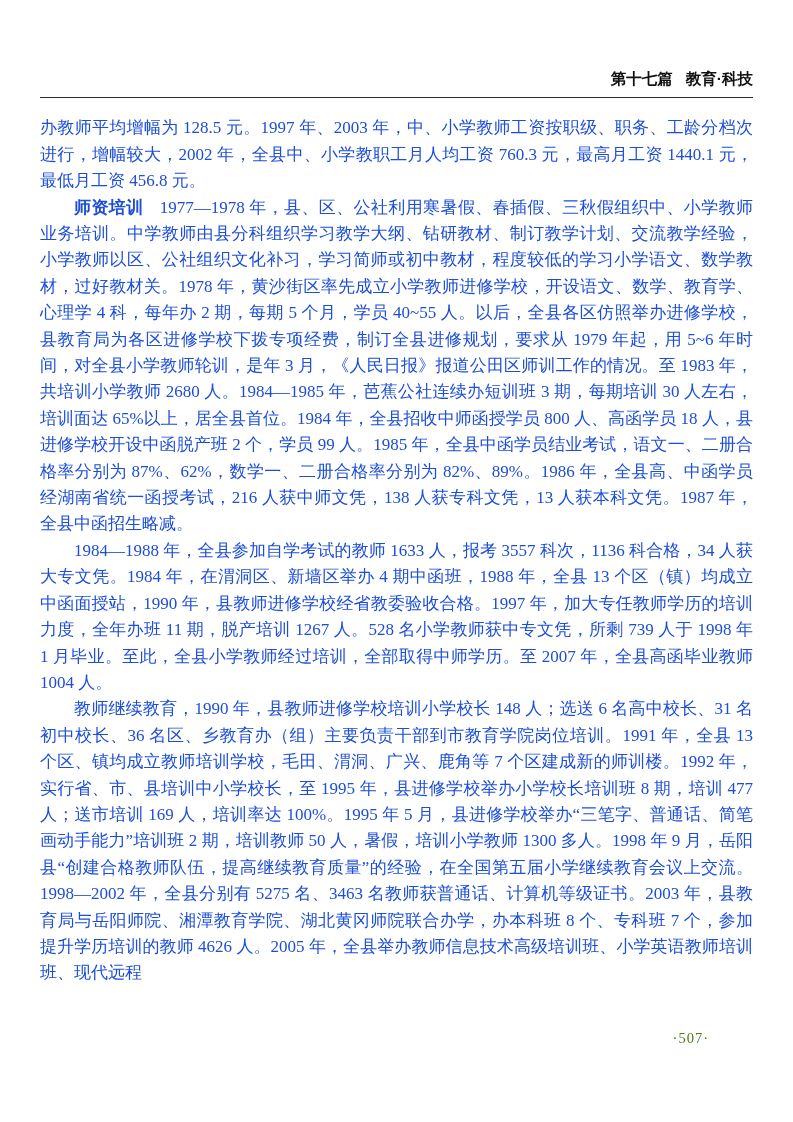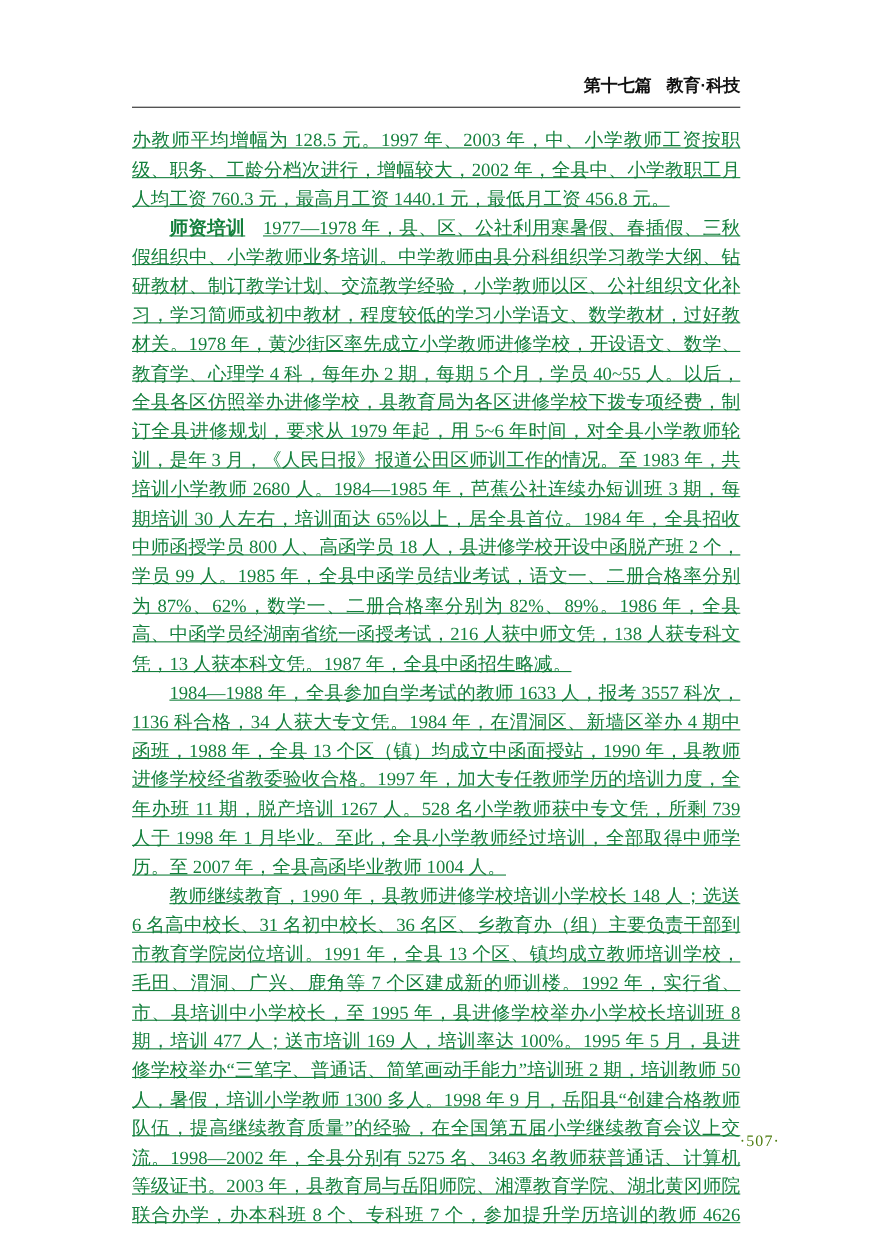--- a/index.html
+++ b/index.html
@@ -6,21 +6,21 @@
   body {
     width: 793px; height: 1122px;
     background: #ffffff;
     font-family: "Liberation Serif", "DejaVu Serif", serif;
     color: #151515;
   }
   .page {
     position: relative;
     width: 793px; height: 1122px;
     box-sizing: border-box;
-    padding: 0 120px;
+    padding: 0 40px;
     overflow: hidden;
     background: #ffffff;
   }
   .page-header {
     padding-top: 69px;
     text-align: right;
     font-weight: bold;
     font-size: 15.5px;
     line-height: 1.25;
     color: #111111;
@@ -30,22 +30,21 @@
   .header-rule {
     margin-top: 9px;
     height: 0;
     border-bottom: 1.5px solid #2b2b2b;
   }
   .page-body {
     margin-top: 17px;
     font-size: 17px;
     line-height: 26.4px;
     text-align: justify;
-    color: #15803d;
-    text-decoration: underline;
+    color: #1d4ed8;
   }
   .para { margin: 0; text-indent: 2em; }
   .para.no-indent { text-indent: 0; }
   .lead {
     font-weight: bold;
     font-family: "Liberation Sans", "DejaVu Sans", sans-serif;
     margin-right: 0.95em;
   }
   .page-footer {
     position: absolute;

